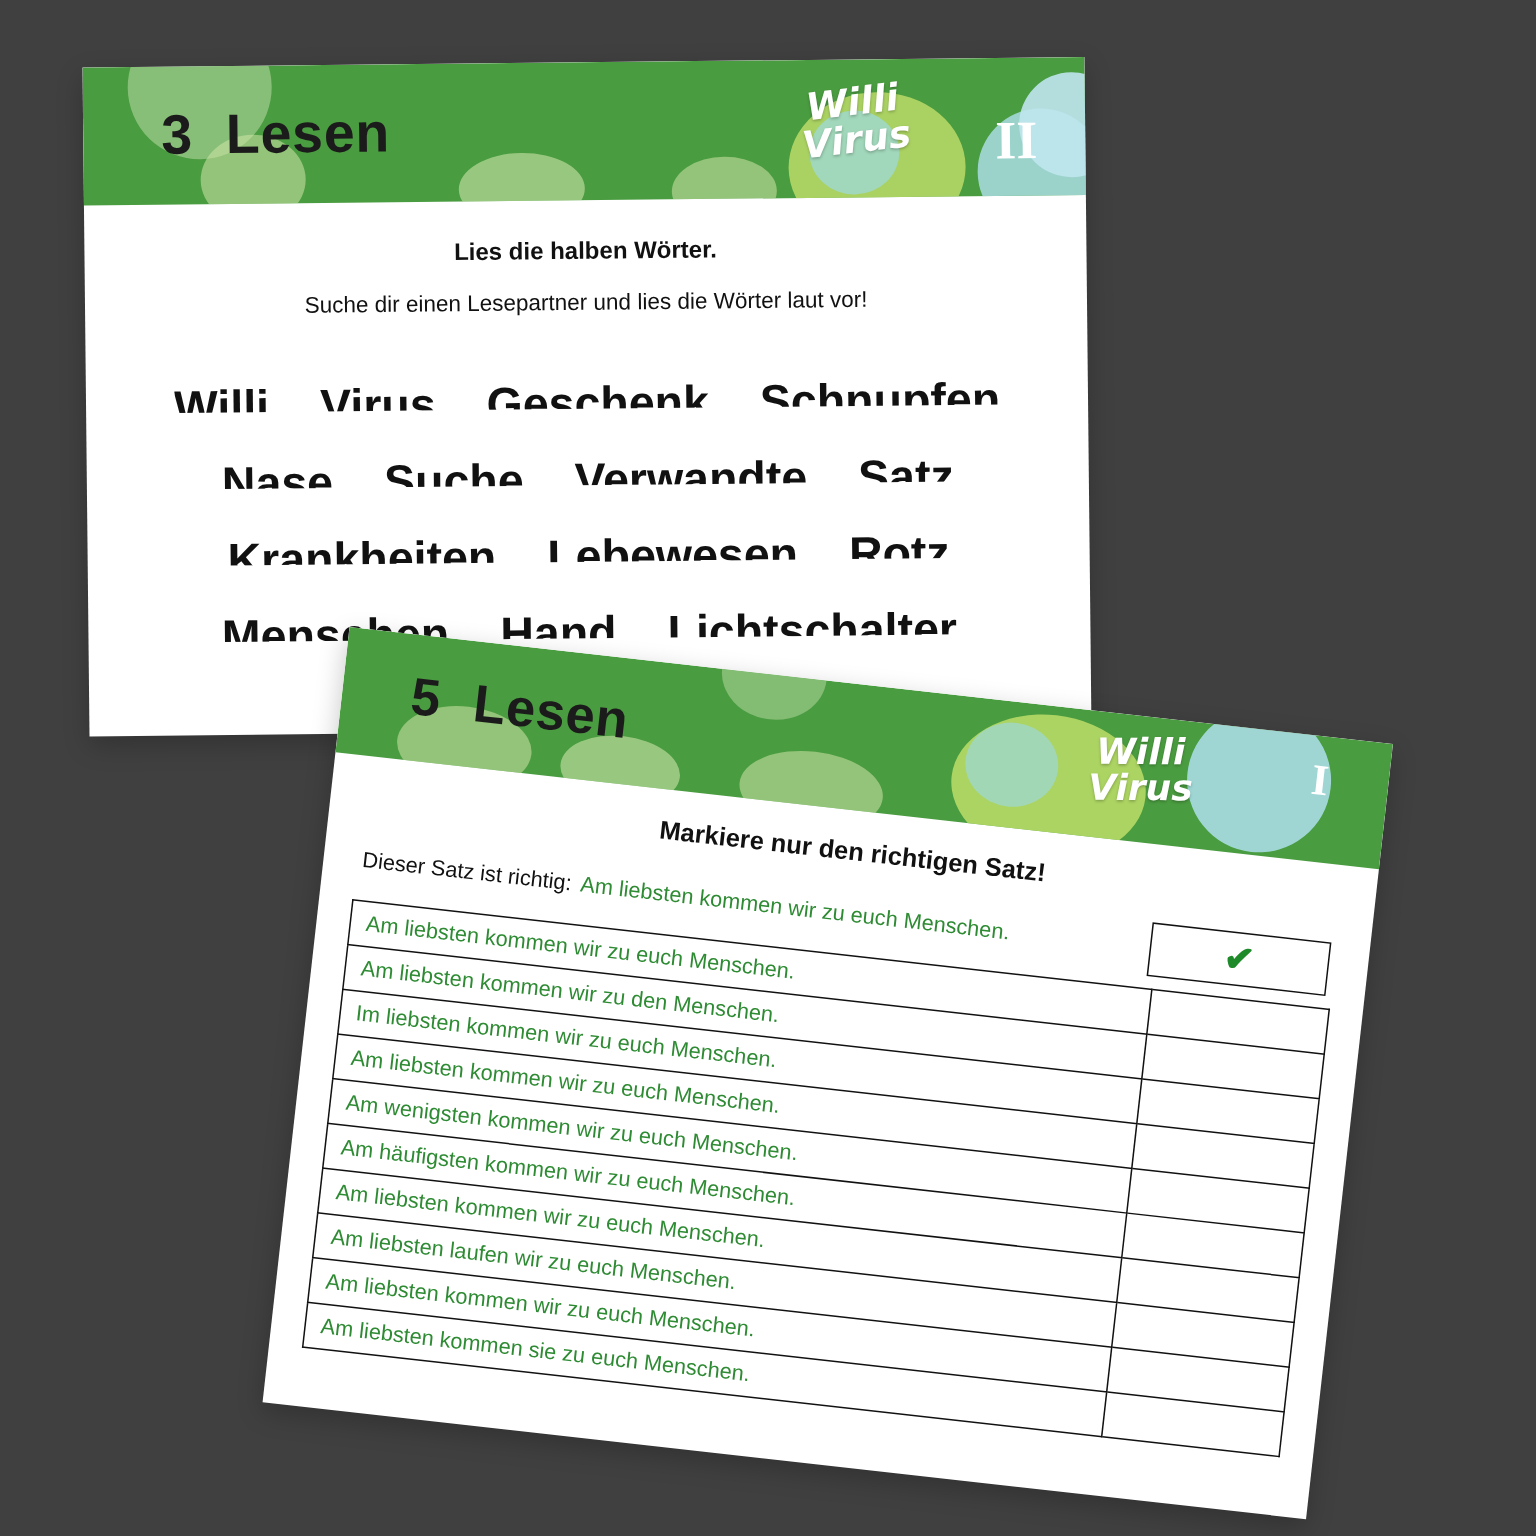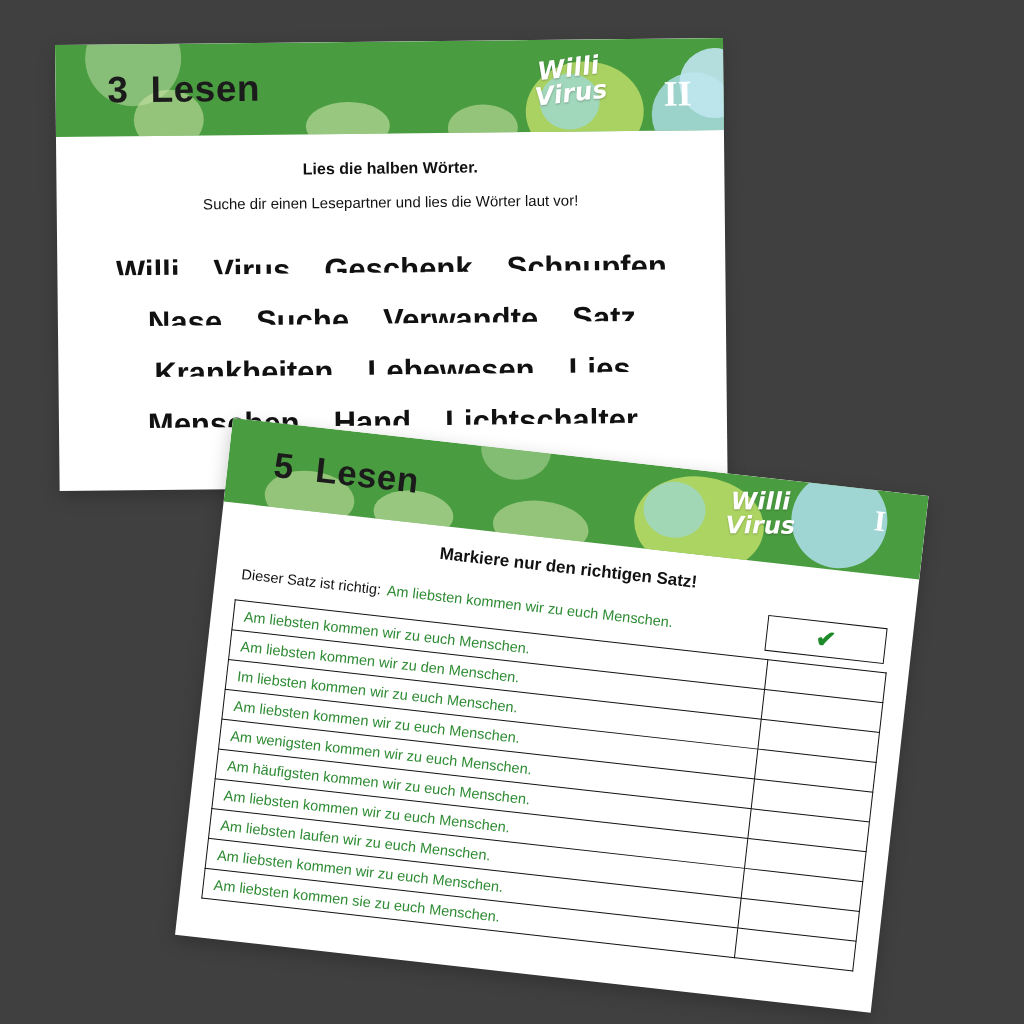--- a/index.html
+++ b/index.html
@@ -223,21 +223,21 @@
       </div>
       <div class="word-row">
         <span class="halfword">Nase</span>
         <span class="halfword">Suche</span>
         <span class="halfword">Verwandte</span>
         <span class="halfword">Satz</span>
       </div>
       <div class="word-row">
         <span class="halfword">Krankheiten</span>
         <span class="halfword">Lebewesen</span>
-        <span class="halfword">Lies</span>
+        <span class="halfword">Rotz</span>
       </div>
       <div class="word-row">
         <span class="halfword">Menschen</span>
         <span class="halfword">Hand</span>
         <span class="halfword">Lichtschalter</span>
       </div>
       <div class="word-row" style="gap:120px;">
         <span class="halfword">Türgriff</span>
         <span class="halfword">Nase</span>
       </div>

